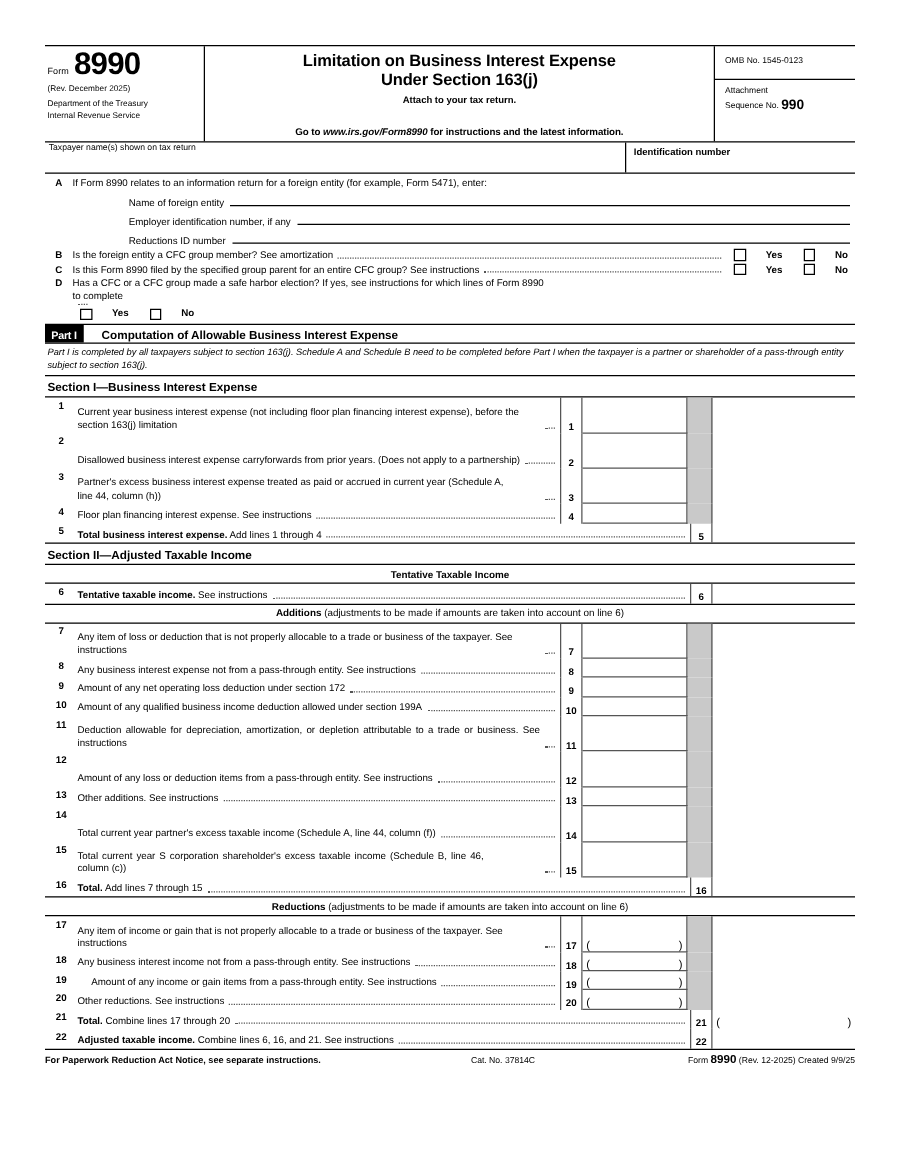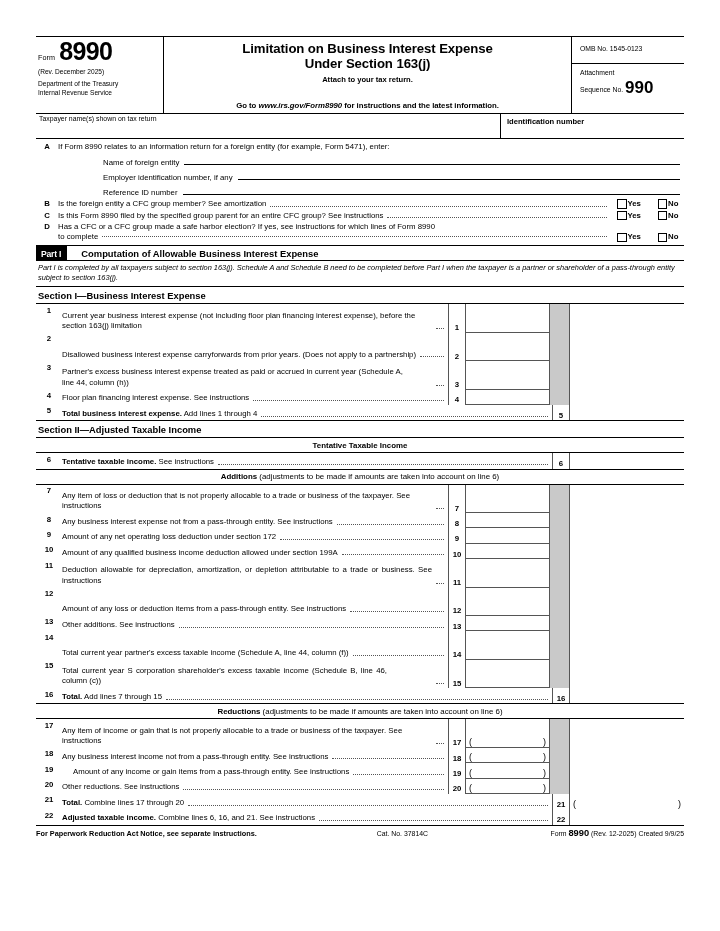--- a/index.html
+++ b/index.html
@@ -103,21 +103,21 @@
     box-sizing: border-box;
     border-bottom: 1.2px solid #000;
   }
   .attseq {
     font-size: 6.8px;
     padding: 4px 0 0 8px;
     line-height: 1.35;
     flex: 1;
   }
   .attseq b {
-    font-size: 17px;
+    font-size: 11px;
     font-weight: bold;
     vertical-align: -1px;
   }
 
   
   .taxrow {
     display: flex;
     border-bottom: 1.6px solid #000;
     height: 24px;
   }
@@ -171,21 +171,21 @@
   }
   .dotline {
     flex: 1;
     border-bottom: 1.4px dotted #555;
     margin: 0 4px 2.5px 4px;
     min-width: 8px;
   }
   .yn {
     display: flex;
     align-items: center;
-    gap: 1px;
+    gap: 16px;
     flex-shrink: 0;
   }
   .cb {
     width: 7.5px;
     height: 7.5px;
     border: 1px solid #000;
     display: inline-block;
     background: #fff;
   }
   .ynlbl {
@@ -398,21 +398,21 @@
 
     <div class="sub">
       <span class="lbl">Name of foreign entity</span>
       <span class="rule"></span>
     </div>
     <div class="sub">
       <span class="lbl">Employer identification number, if any</span>
       <span class="rule"></span>
     </div>
     <div class="sub">
-      <span class="lbl">Reference ID number</span>
+      <span class="lbl">Reductions ID number</span>
       <span class="rule"></span>
     </div>
 
     <div class="qrow">
       <div class="qlet">B</div>
       <div class="qtxt" style="display:flex;align-items:flex-end;">
         <span>Is the foreign entity a CFC group member? See amortization</span>
         <span class="dotline"></span>
         <span class="ynpair">
           <span class="yn">
@@ -442,21 +442,21 @@
             <span class="ynlbl">No</span>
           </span>
         </span>
       </div>
     </div>
 
     <div class="qrow">
       <div class="qlet">D</div>
       <div class="qtxt">
         <div>Has a CFC or a CFC group made a safe harbor election? If yes, see instructions for which lines of Form 8990</div>
-        <div style="display:flex;align-items:center;">
+        <div style="display:flex;align-items:flex-start;flex-direction:column;">
           <span>to complete</span>
           <span class="dotline"></span>
           <span class="ynpair">
             <span class="yn">
               <span class="cb"></span>
               <span class="ynlbl">Yes</span>
             </span>
             <span class="yn">
               <span class="cb"></span>
               <span class="ynlbl">No</span>

